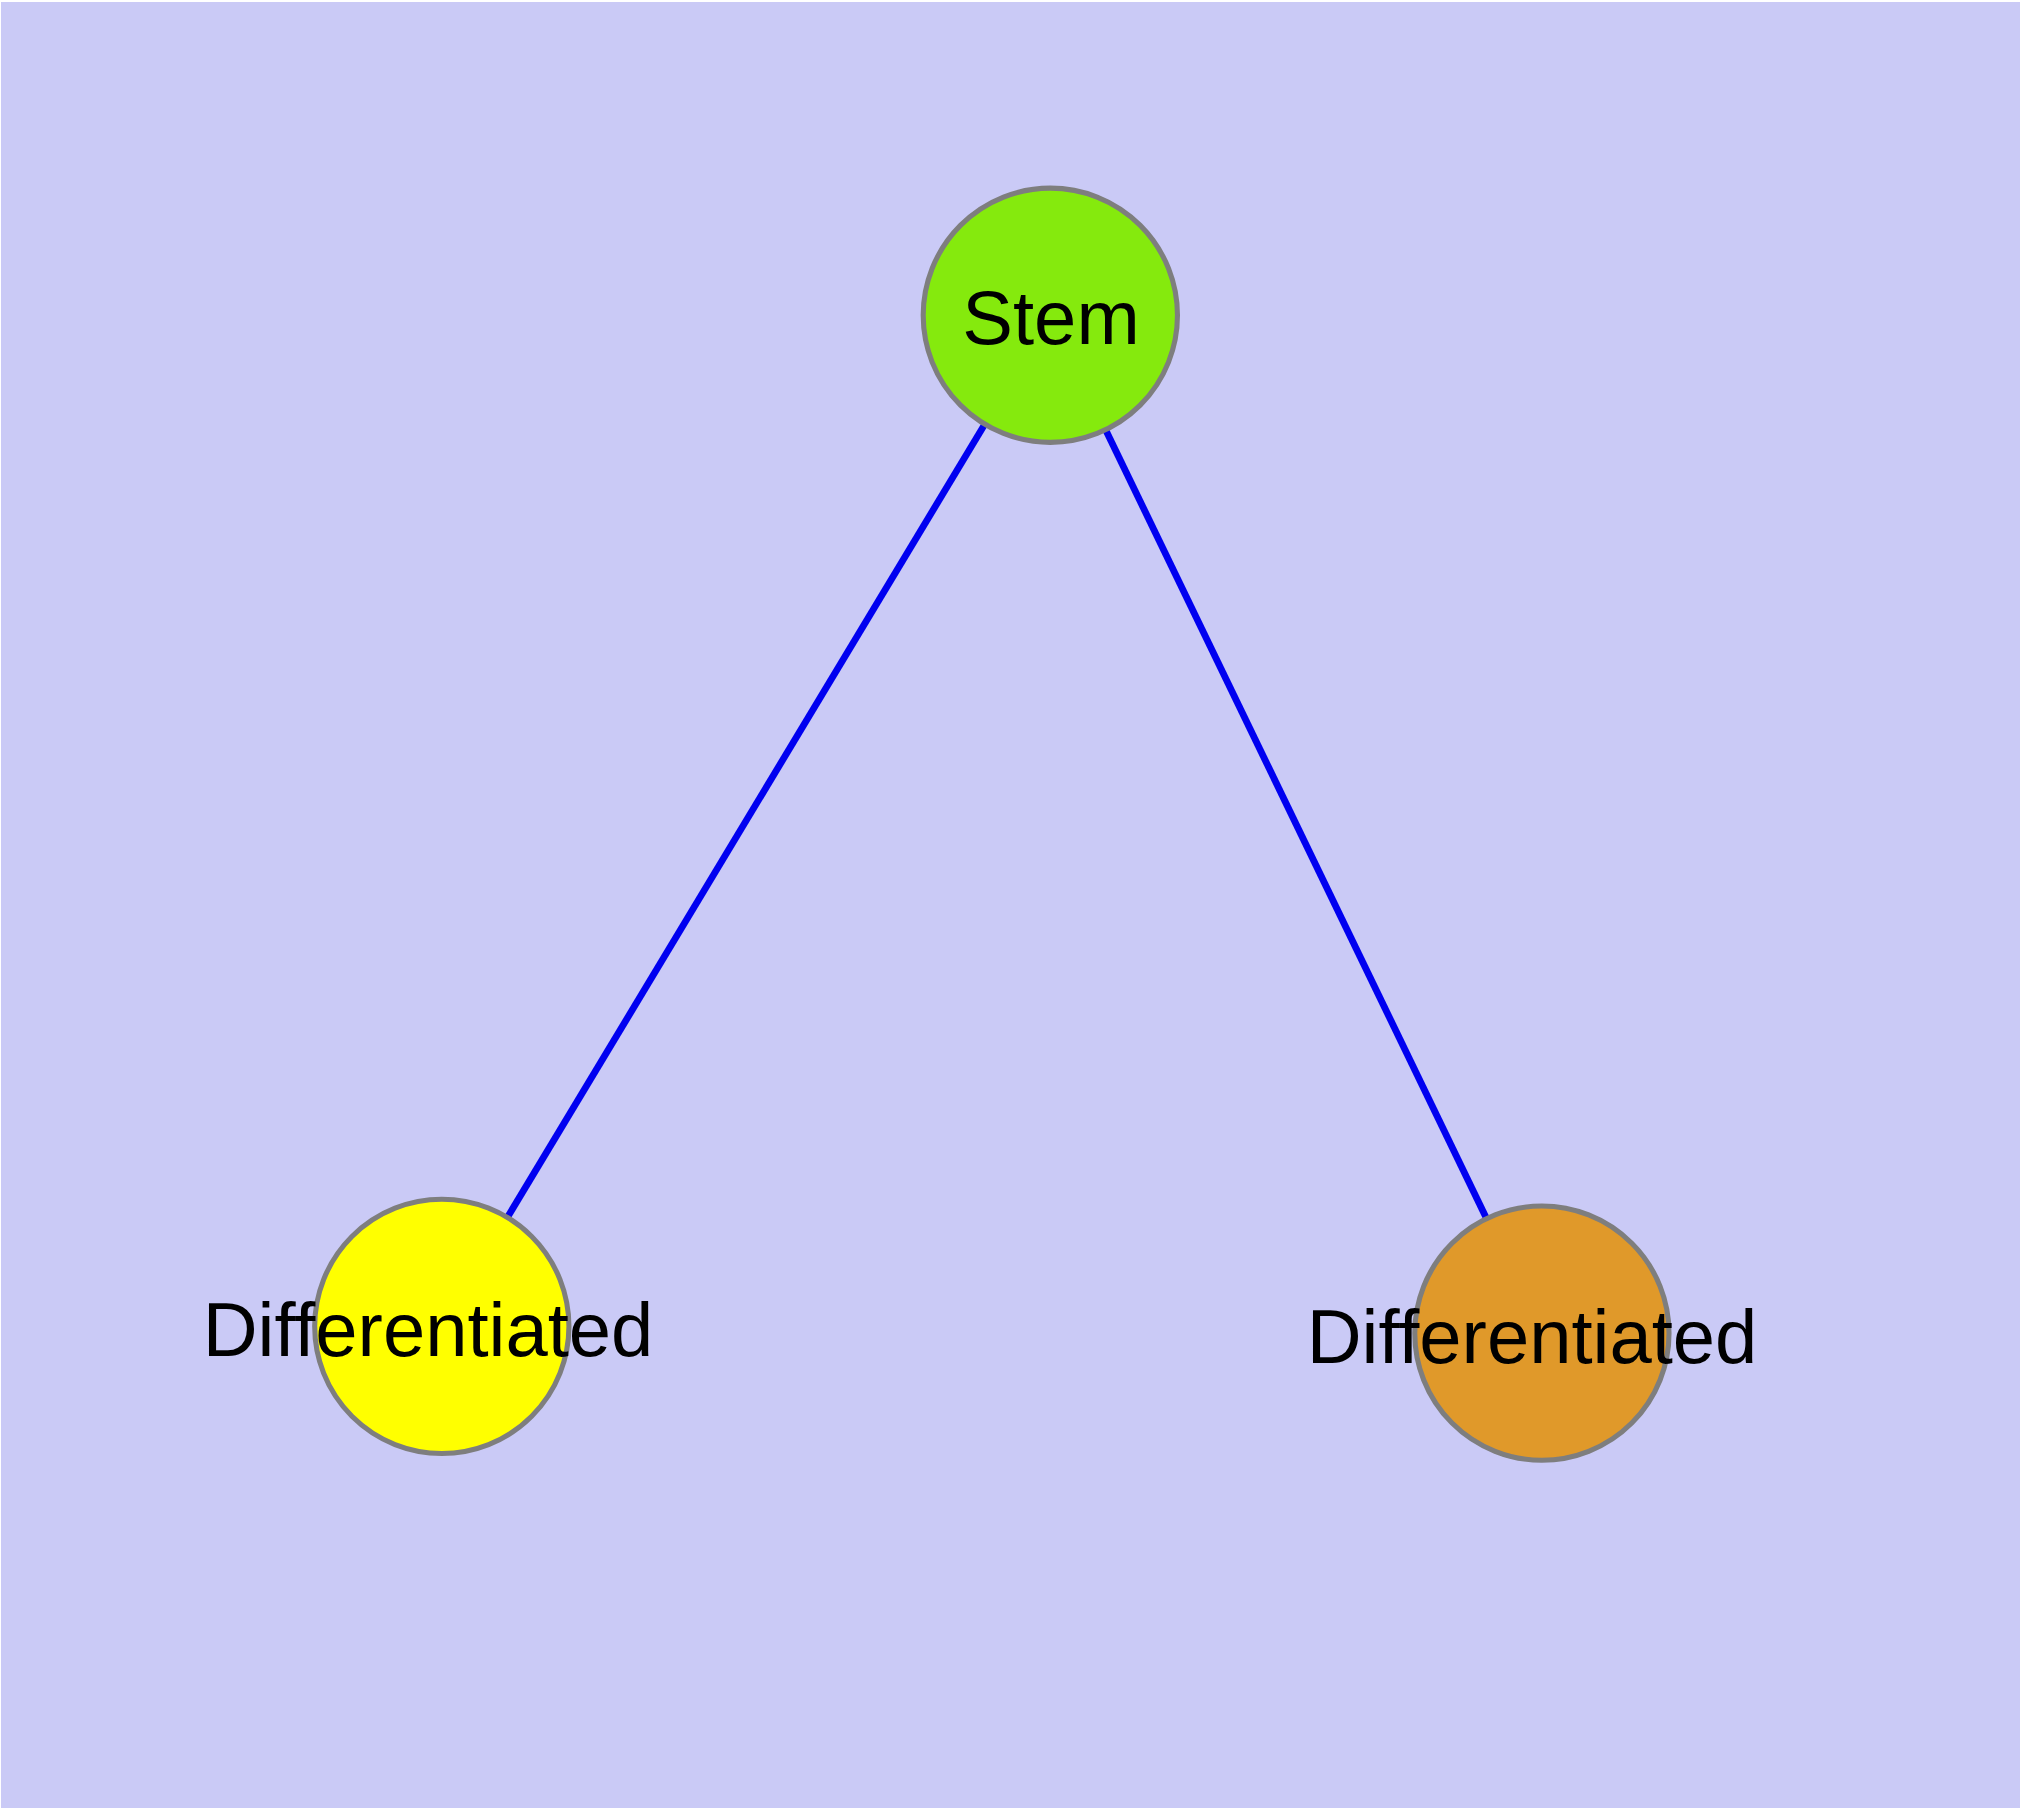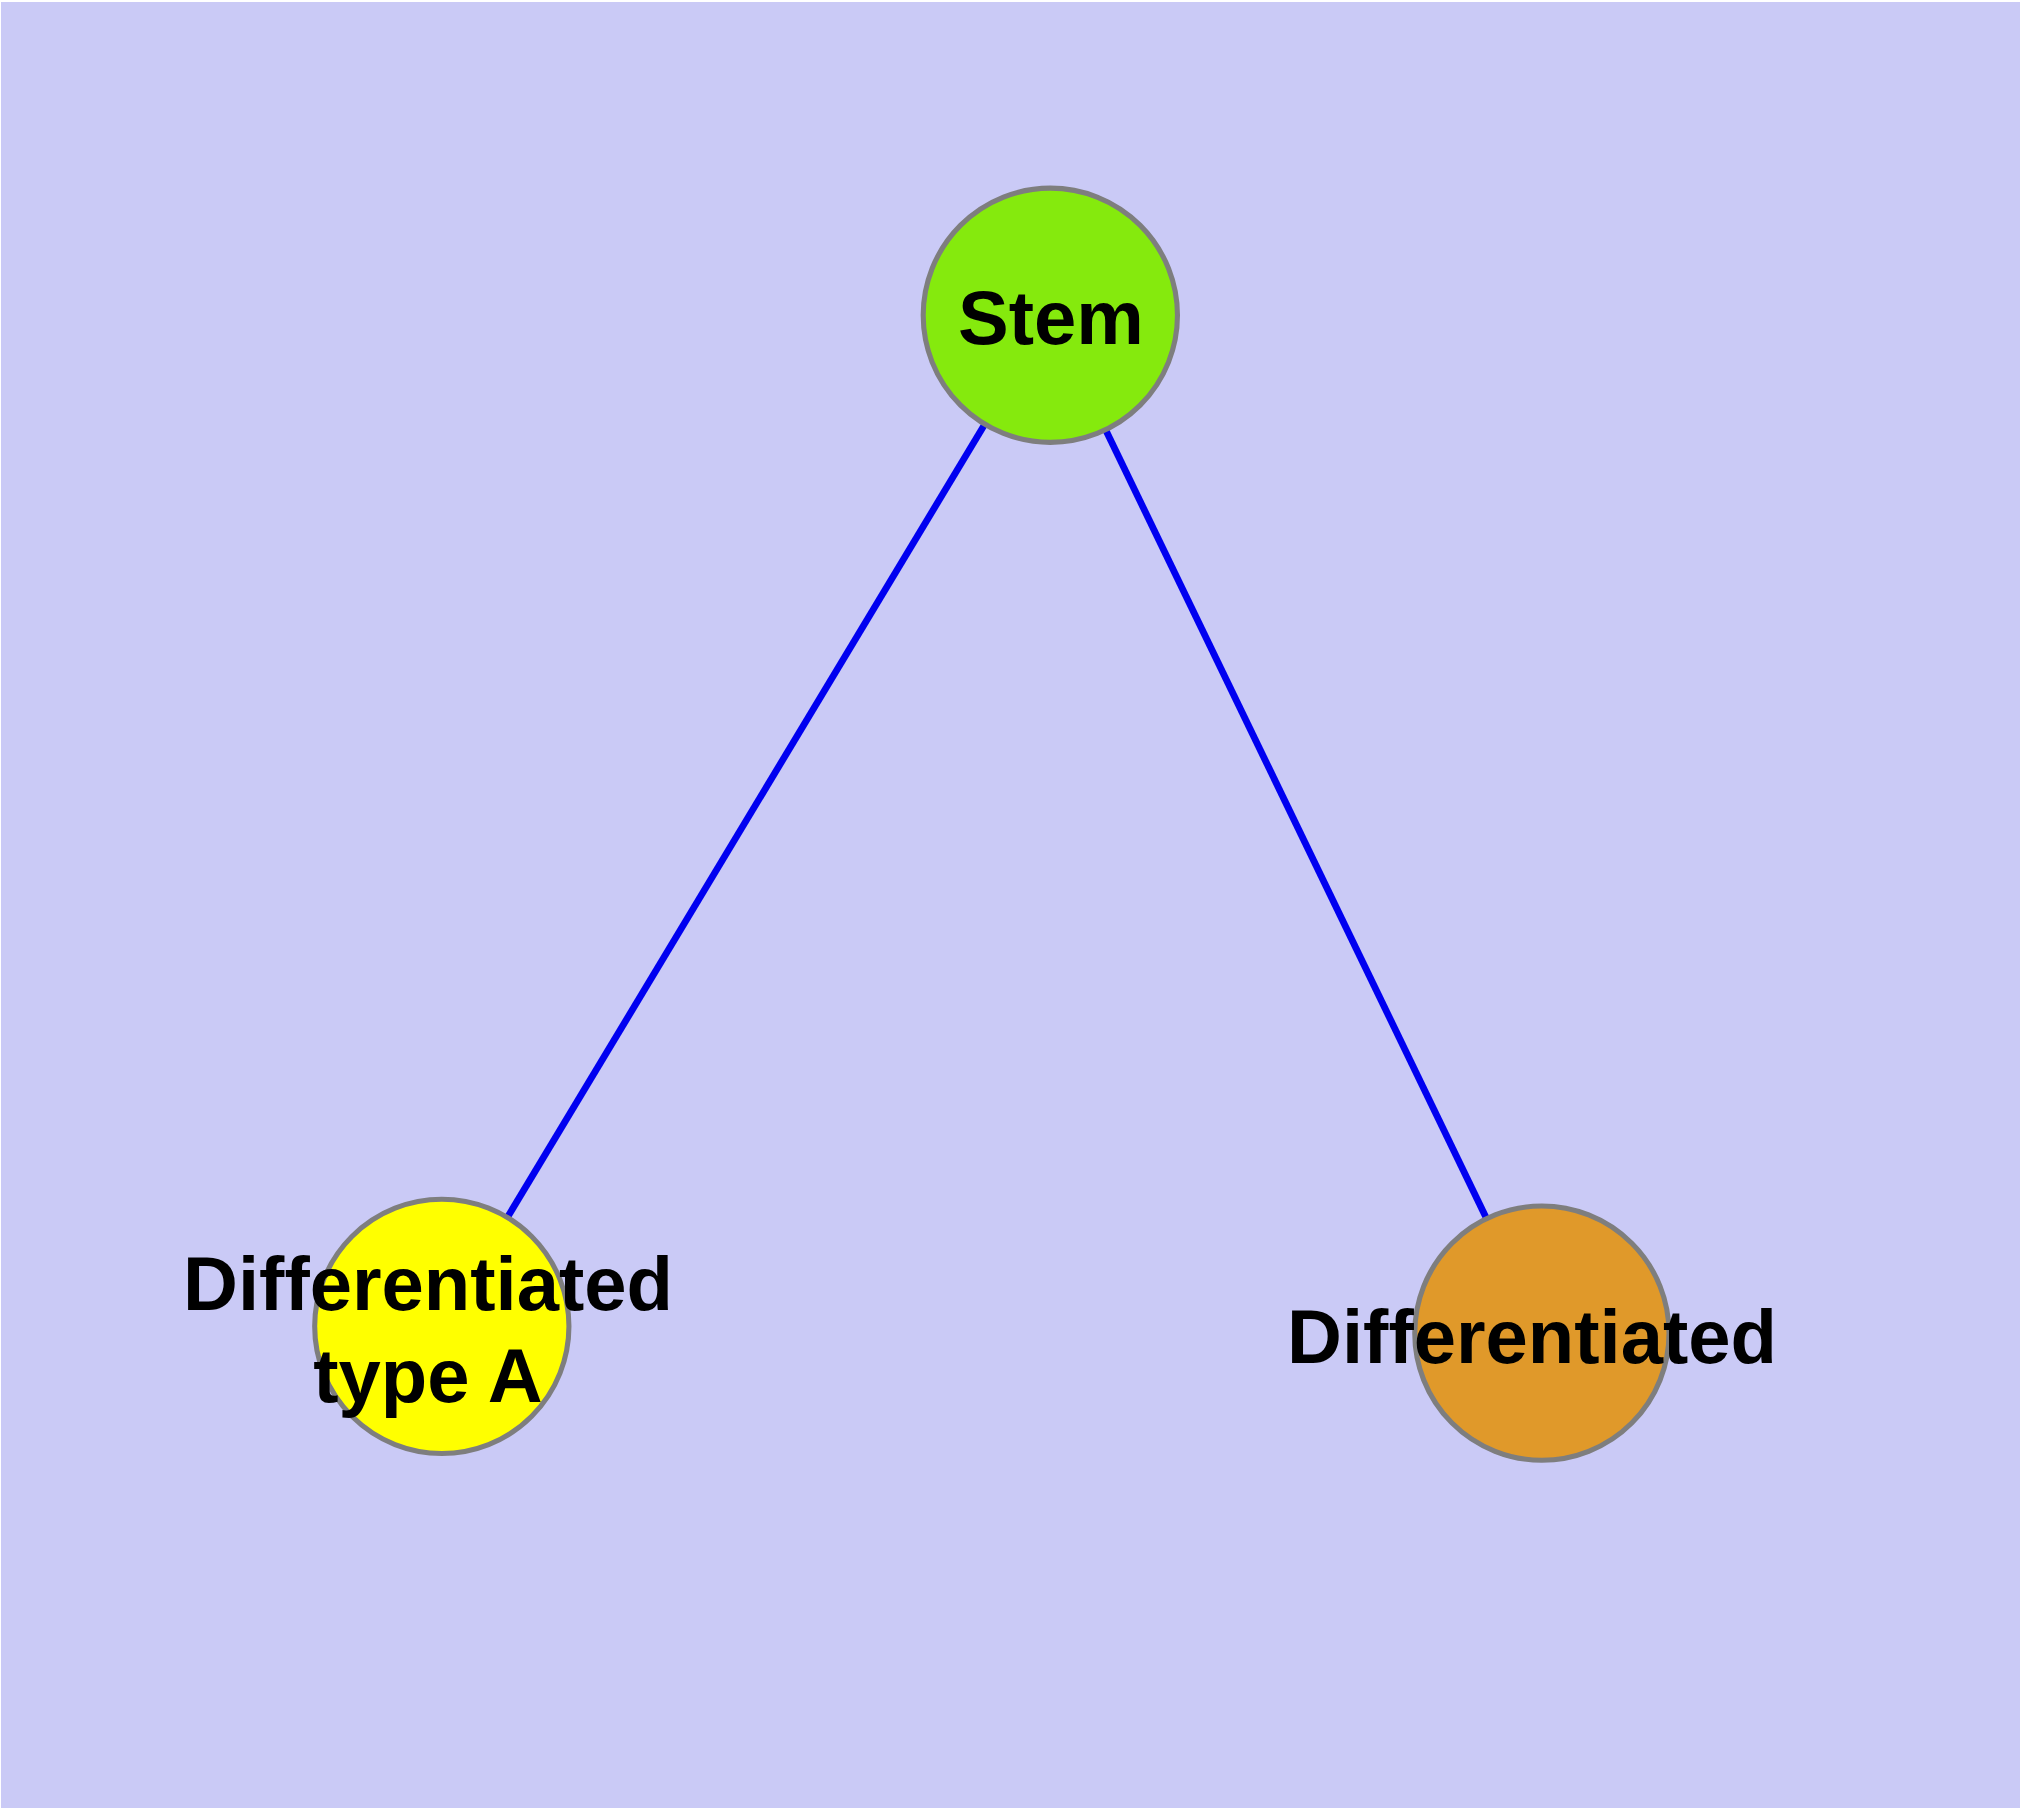--- a/index.html
+++ b/index.html
@@ -25,21 +25,21 @@
     position: absolute;
     left: 0;
     top: 0;
     width: 2021px;
     height: 1812px;
   }
   .node-label {
     position: absolute;
     transform: translate(-50%, -50%);
     text-align: center;
-    font-weight: 700;
+    font-weight: 400;
     font-size: 76px;
     line-height: 92px;
     white-space: nowrap;
     letter-spacing: 0;
   }
   .node-label span {
     display: block;
   }
 </style>
 </head>
@@ -56,21 +56,20 @@
     <circle cx="521" cy="1565" r="150" fill="#ffff00" stroke="#7e7e7e" stroke-width="6"></circle>
     <circle cx="1819" cy="1573" r="150" fill="#e0992a" stroke="#7e7e7e" stroke-width="6"></circle>
   </svg>
 
   <div class="node-label" style="left: 1051px; top: 318px; color: rgb(0, 0, 0);">
     <span>Stem</span>
   </div>
 
   <div class="node-label" style="left: 428px; top: 1330px; color: rgb(0, 0, 0);">
     <span>Differentiated</span>
-    <span>type A</span>
   </div>
 
   <div class="node-label" style="left: 1532px; top: 1337px; color: rgb(0, 0, 0);">
     <span>Differentiated</span>
   </div>
 
 </div>
 
 
 </body></html>

